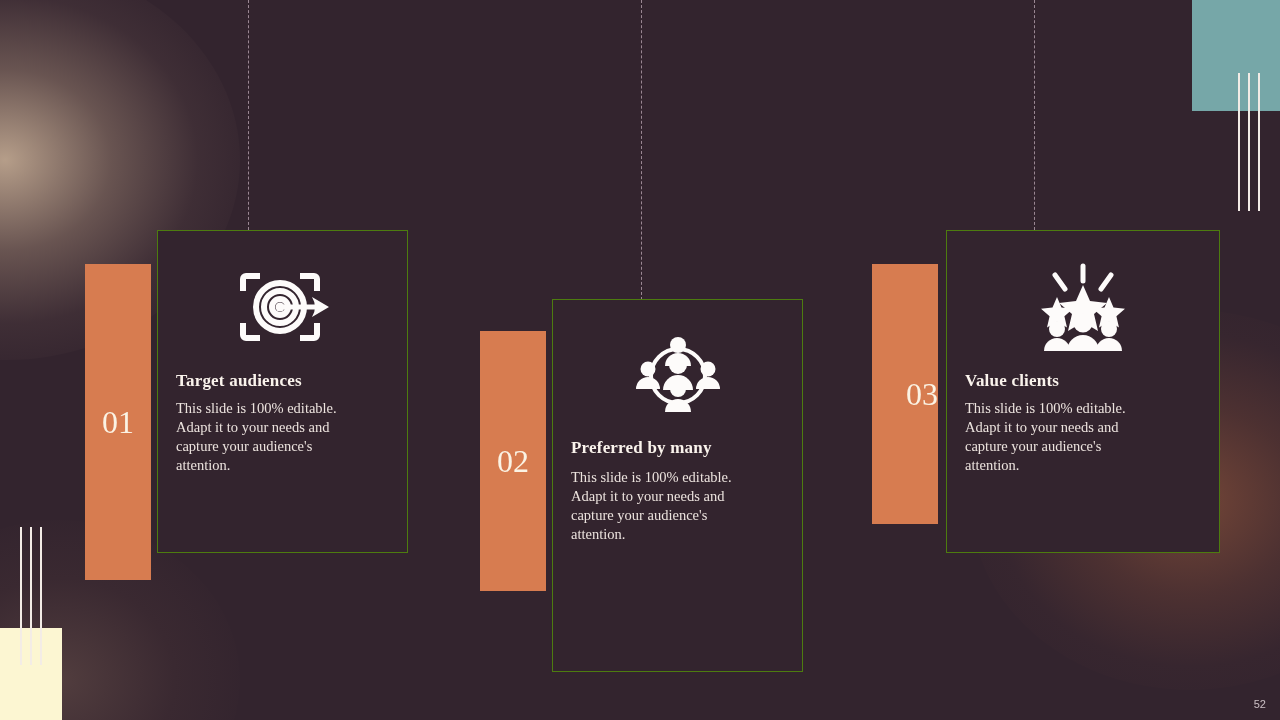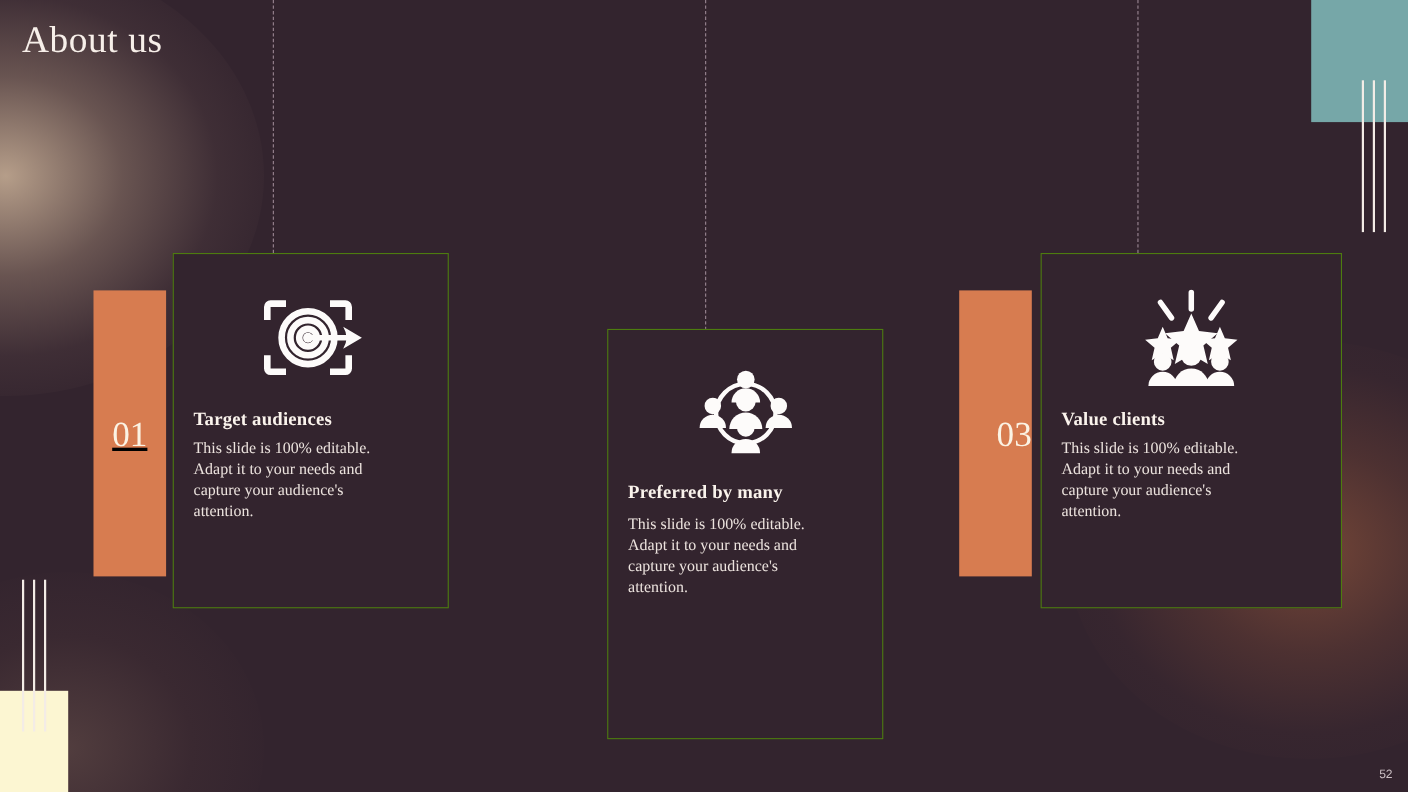--- a/index.html
+++ b/index.html
@@ -171,41 +171,40 @@
 </style>
 </head>
 <body>
 
 <div id="slide">
 
   <div class="flare flare-tl"></div>
   <div class="flare flare-br"></div>
   <div class="flare flare-bl"></div>
 
-  <div class="page-title">About us</div>
 
   <div class="teal-block"></div>
   <div class="cream-block"></div>
 
   <div class="lines lines-tr">
     <i></i>
     <i></i>
     <i></i>
   </div>
   <div class="lines lines-bl">
     <i></i>
     <i></i>
     <i></i>
   </div>
 
   <div class="dash" style="left:248px;height:230px;"></div>
   <div class="dash" style="left:641px;height:300px;"></div>
   <div class="dash" style="left:1034px;height:230px;"></div>
 
-  <div class="num-block" style="left:85px;top:264px;width:66px;height:260px;text-decoration:underline;">
+  <div class="num-block" style="left:85px;top:264px;width:66px;height:316px;">
     <span>01</span>
   </div>
   <div class="card" style="left:157px;top:230px;width:251px;height:323px;">
     <div class="card-icon" style="top:38px;">
       <svg width="94" height="76" viewBox="0 0 94 76">
         <g fill="none" stroke="#fdfbfa" stroke-width="6">
           <path d="M7 22 V10 a3 3 0 0 1 3 -3 H24"></path>
           <path d="M64 7 H78 a3 3 0 0 1 3 3 V22"></path>
           <path d="M7 54 V66 a3 3 0 0 0 3 3 H24"></path>
           <path d="M64 69 H78 a3 3 0 0 0 3 -3 V54"></path>
@@ -215,20 +214,23 @@
         </g>
         <circle cx="44" cy="38" r="4.5" fill="#fdfbfa"></circle>
         <path d="M44 38 H80" stroke="#fdfbfa" stroke-width="5"></path>
         <path d="M76 28 L93 38 L76 48 Q82 38 76 28 Z" fill="#fdfbfa"></path>
       </svg>
     </div>
     <div class="card-title" style="left:18px;top:140px;">Target audiences</div>
     <div class="card-body" style="left:18px;top:168px;width:180px;">This slide is 100% editable. Adapt it to your needs and capture your audience's attention.</div>
   </div>
 
+  <div class="num-block" style="left:480px;top:331px;width:66px;height:260px;">
+    <span>02</span>
+  </div>
   <div class="card" style="left:552px;top:299px;width:251px;height:373px;">
     <div class="card-icon" style="top:36px;">
       <svg width="86" height="80" viewBox="0 0 86 80">
         <circle cx="43" cy="40" r="27" fill="none" stroke="#fdfbfa" stroke-width="4"></circle>
 
         <g fill="#fdfbfa">
           <circle cx="43" cy="9" r="8"></circle>
           <path d="M30 30 a13 13 0 0 1 26 0 Z"></path>
         </g>
 

